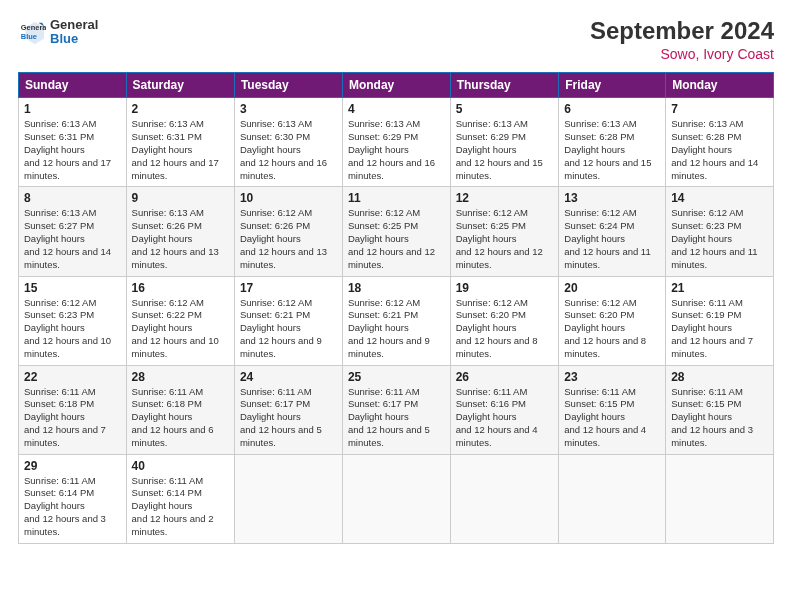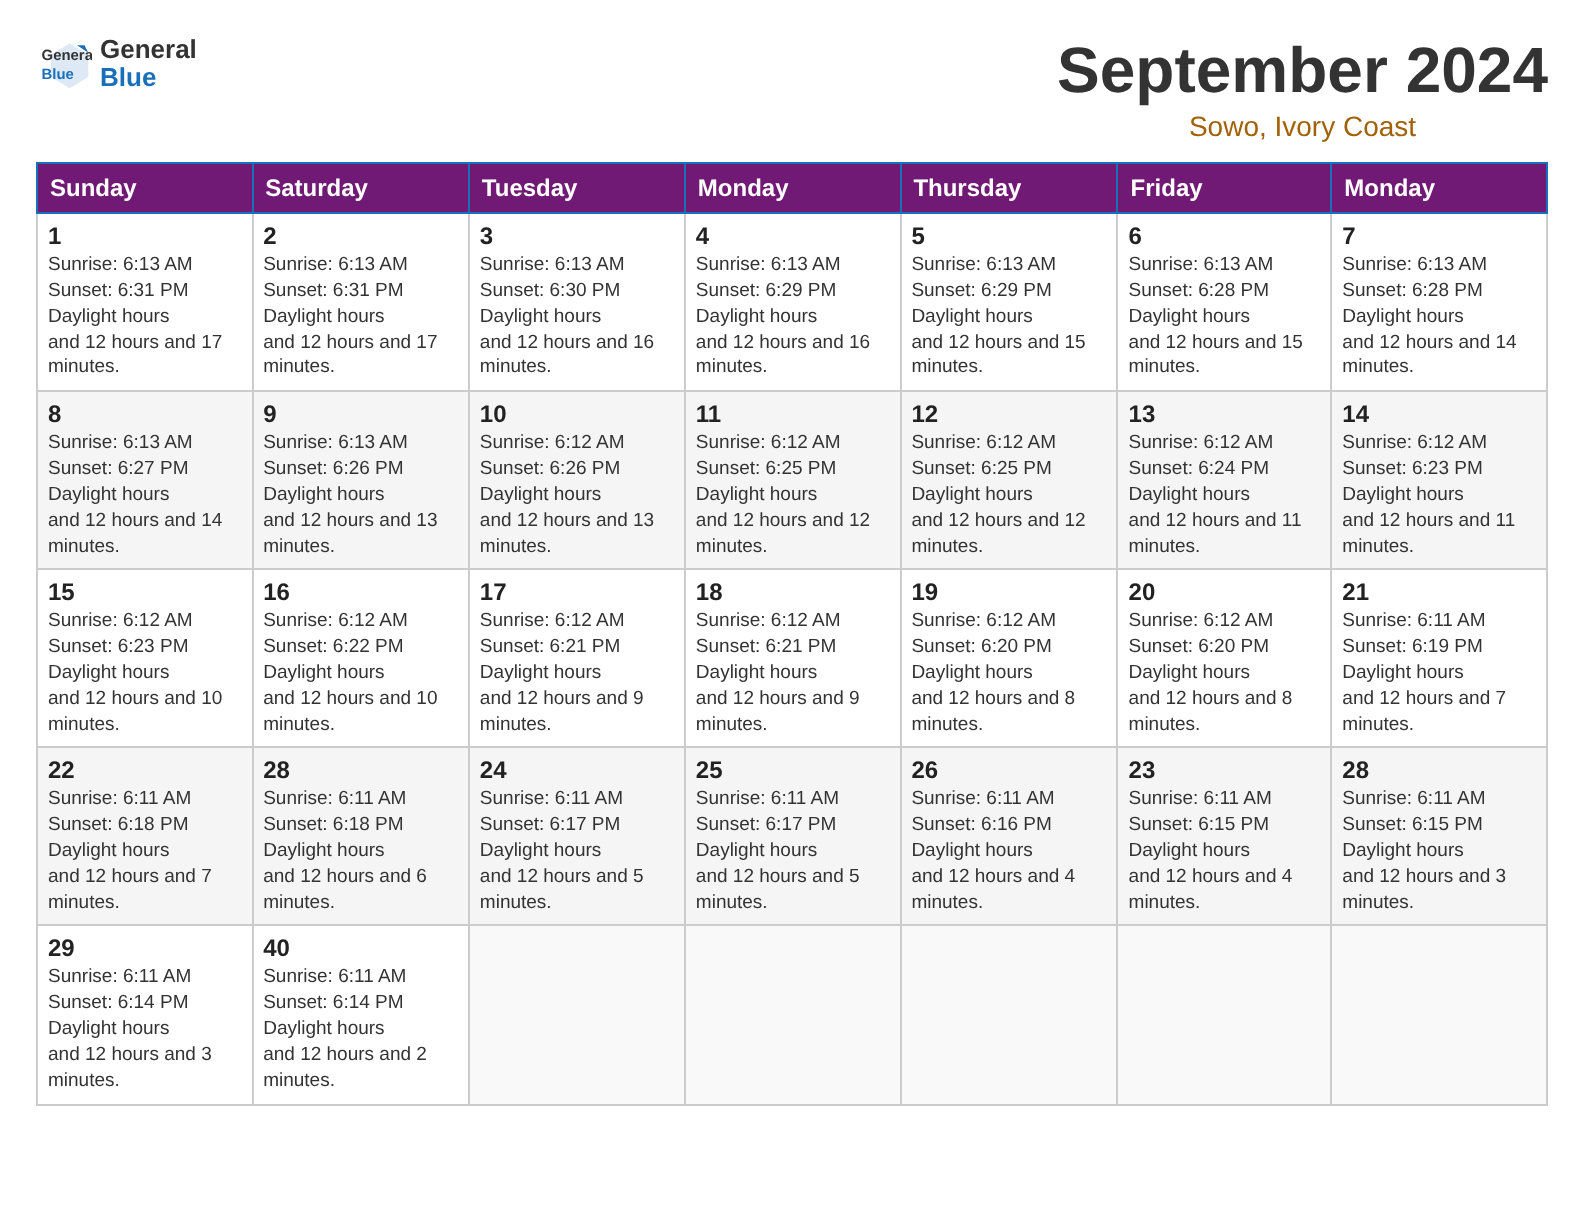--- a/index.html
+++ b/index.html
@@ -28,30 +28,29 @@
       gap: 4px;
     }
     .logo-icon {
       width: 28px;
       height: 28px;
     }
     .title-area {
       text-align: right;
     }
     .month-title {
-      font-size: 32px;
+      font-size: 24px;
       font-weight: bold;
       color: #333;
       line-height: 1.1;
     }
     .location {
       font-size: 14px;
-      color: #a16207;
+      color: #be185d;
       margin-top: 2px;
-      text-align: center;
     }
     .calendar {
       width: 100%;
       border-collapse: collapse;
       font-size: 10px;
     }
     .calendar thead th {
       background: #701a75;
       color: #fff;
       font-weight: bold;

